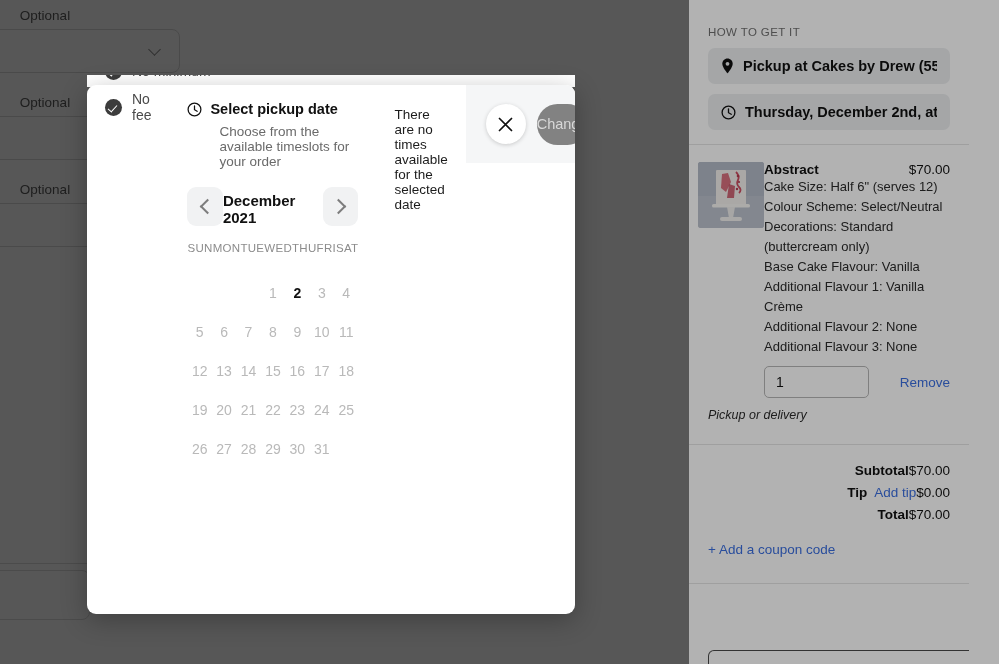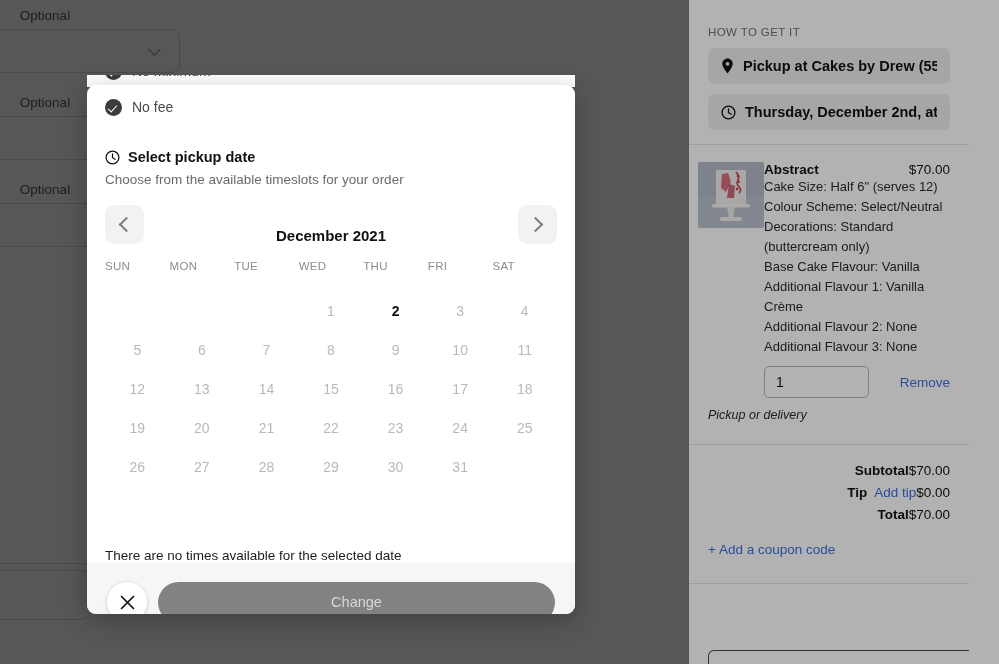--- a/index.html
+++ b/index.html
@@ -250,21 +250,21 @@
     left: 87px;
     top: 85px;
     width: 488px;
     height: 529px;
     background: #ffffff;
     border-radius: 9px;
     z-index: 20;
     overflow: hidden;
     box-shadow: 0 6px 26px rgba(0,0,0,0.28);
     display: flex;
-    flex-direction: column;
+    flex-direction: row;
   }
 
   .clip-row {
     position: absolute;
     left: 87px;
     top: 75px;
     width: 488px;
     height: 12px;
     overflow: hidden;
     z-index: 19;
@@ -316,20 +316,21 @@
   .sec-title {
     font-size: 14.5px;
     font-weight: bold;
     color: #111;
   }
 
   .sec-sub {
     font-size: 13.5px;
     color: #6a6a6a;
     padding: 7px 0 0 0;
+    margin-left: 32px;
   }
 
   .cal-head {
     display: flex;
     align-items: flex-end;
     justify-content: space-between;
     margin-top: 18px;
   }
 
   .navbtn {

